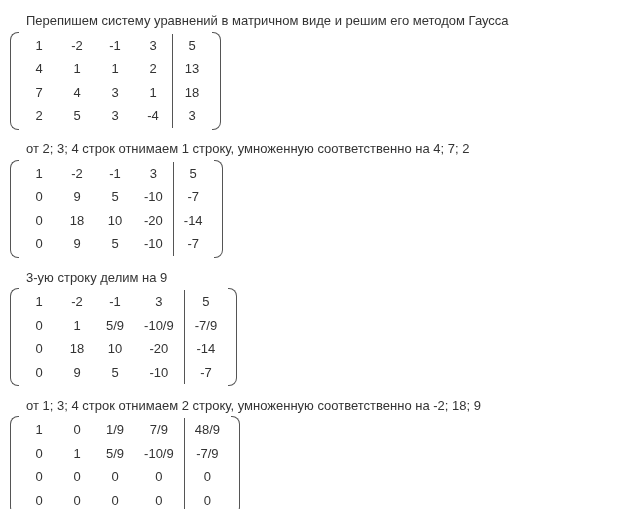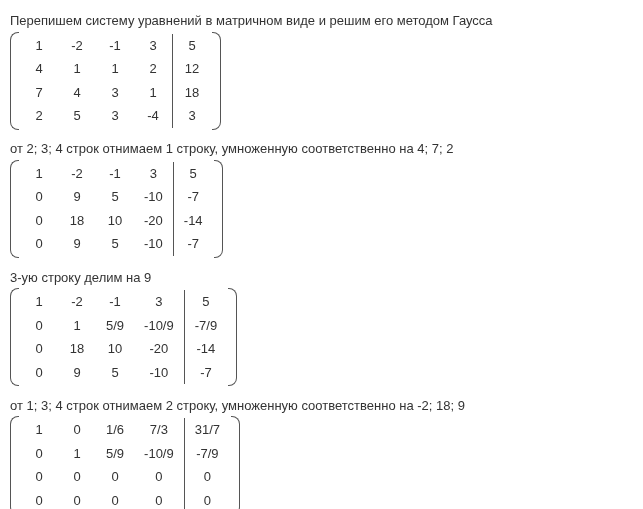--- a/index.html
+++ b/index.html
@@ -2,21 +2,21 @@
 <html><head>
 <meta charset="utf-8">
 <style>
   body {
     font-family: Arial, Helvetica, sans-serif;
     font-size: 13px;
     color: #333;
     margin: 8px 10px;
     line-height: 1.35;
   }
-  .txt { margin: 4px 0 2px; }
+  .txt { margin: 4px 16px 2px; }
   .mat-wrap {
     display: inline-block;
     position: relative;
     padding: 0 10px;
     margin: 2px 0 4px;
   }
   .mat-wrap .paren {
     position: absolute;
     top: -2px;
     bottom: -2px;
@@ -50,21 +50,21 @@
       <td>-2</td>
       <td>-1</td>
       <td>3</td>
       <td class="aug">5</td>
     </tr>
     <tr>
       <td>4</td>
       <td>1</td>
       <td>1</td>
       <td>2</td>
-      <td class="aug">12</td>
+      <td class="aug">13</td>
     </tr>
     <tr>
       <td>7</td>
       <td>4</td>
       <td>3</td>
       <td>1</td>
       <td class="aug">18</td>
     </tr>
     <tr>
       <td>2</td>
@@ -158,23 +158,23 @@
 
 <div class="txt">от 1; 3; 4 строк отнимаем 2 строку, умноженную соответственно на -2; 18; 9</div>
 
 <div class="mat-wrap">
   <div class="paren paren-left"></div>
   <table class="mat">
       <tbody>
     <tr>
       <td>1</td>
       <td>0</td>
-      <td>1/6</td>
-      <td>7/3</td>
-      <td class="aug">31/7</td>
+      <td>1/9</td>
+      <td>7/9</td>
+      <td class="aug">48/9</td>
     </tr>
     <tr>
       <td>0</td>
       <td>1</td>
       <td>5/9</td>
       <td>-10/9</td>
       <td class="aug">-7/9</td>
     </tr>
     <tr>
       <td>0</td>

